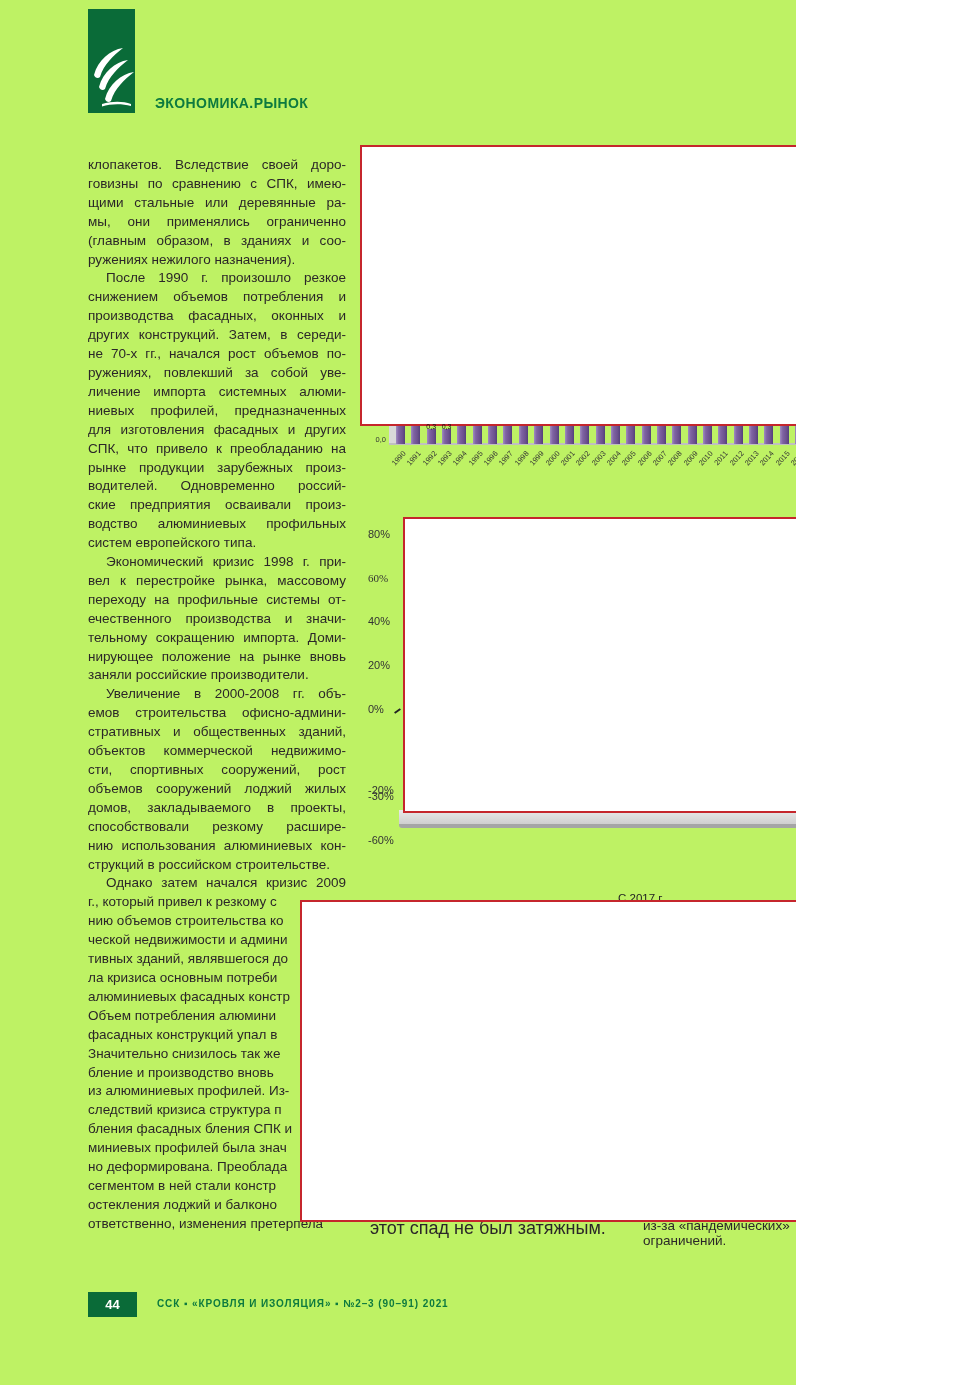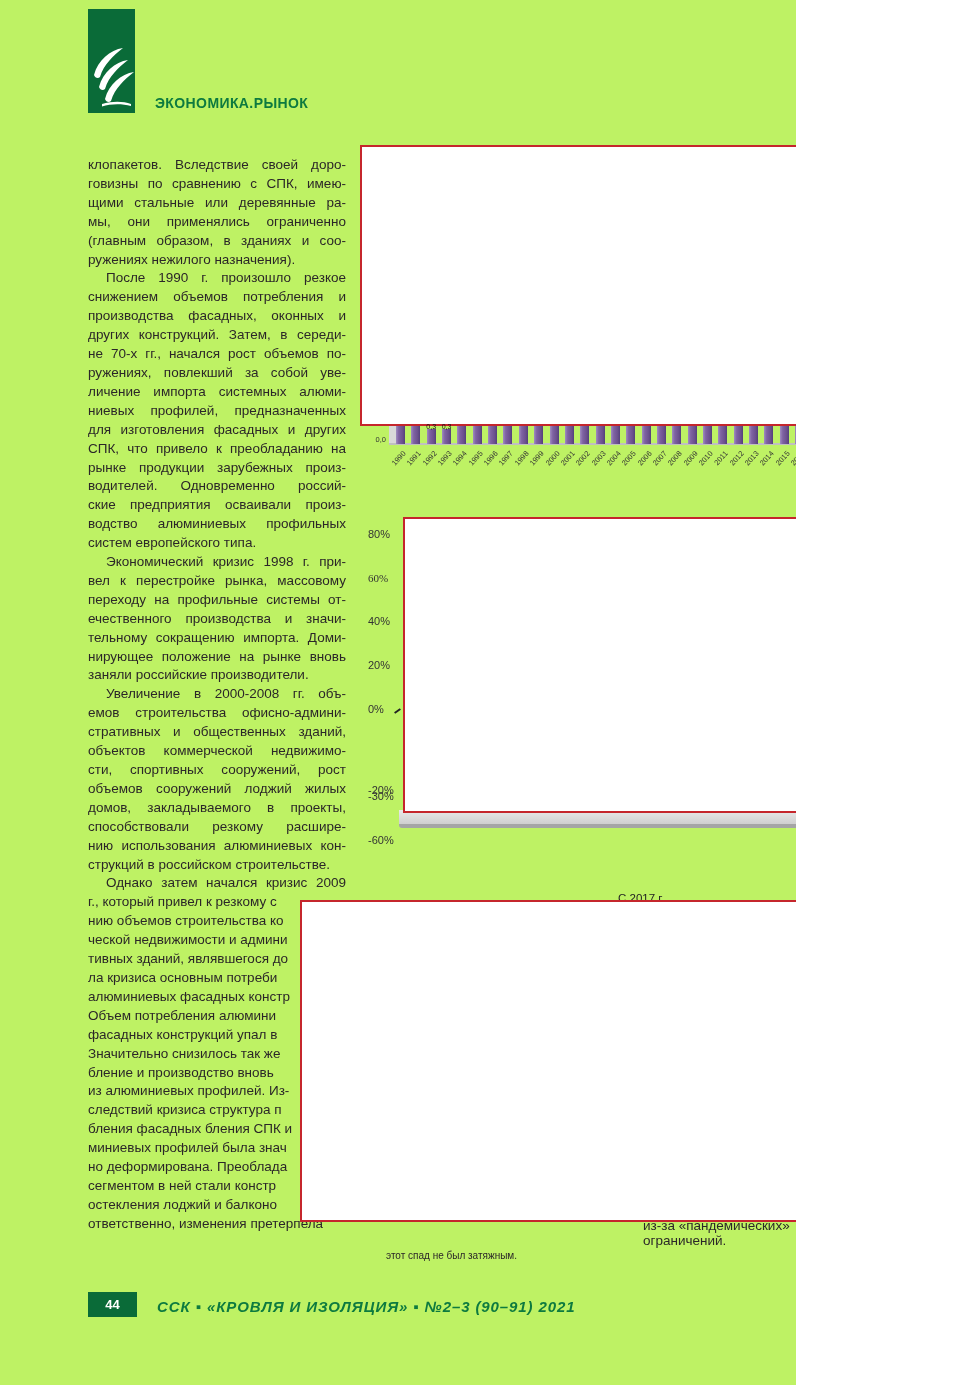--- a/index.html
+++ b/index.html
@@ -38,26 +38,26 @@
   #cap11{left:378px;top:849px;width:508px;}
   
   .ytick{position:absolute;left:368px;width:31px;text-align:left;font-size:11px;color:#333;z-index:1;}
   #tick-mark{left:394px;top:710px;width:7px;height:2px;background:#222;transform:rotate(-35deg);z-index:1;}
   #floor{left:399px;top:810px;width:488px;height:14px;z-index:2;
          background:linear-gradient(#e9e9e9,#cfcfcf);border-bottom:4px solid #a5a5a5;
          border-radius:0 0 10px 3px;}
   #neg50{left:421px;top:804px;font-size:8px;font-weight:bold;color:#3a2a2a;z-index:1;}
   
   #fragment{left:618px;top:892px;font-size:11.5px;color:#222;z-index:1;}
-  #mid-last-line{left:370px;top:1250px;font-size:10px;color:#2b2728;margin-left:16px;}
+  #mid-last-line{left:370px;top:1218px;font-size:18px;color:#2b2728;}
   #right-last-line{left:643px;top:1218px;font-size:13.5px;color:#2b2728;}
   
   #page-num{left:88px;top:1292px;width:49px;height:25px;background:#0a6b38;color:#fff;
             font-size:13px;font-weight:bold;text-align:center;line-height:25px;}
-  #journal-line{left:157px;top:1298px;font-size:15px;font-weight:bold;color:#0d7a3f;letter-spacing:.9px;font-style:italic;}
+  #journal-line{left:157px;top:1298px;font-size:10px;font-weight:bold;color:#0d7a3f;letter-spacing:.9px;}
   #right-green-bar{left:962px;top:1287px;width:18px;height:98px;background:#0a6b38;}
 </style>
 </head>
 <body>
 
 <div id="page">
 
   <div class="abs" id="logo">
     <svg width="47" height="104" viewBox="0 0 47 104">
       <rect width="47" height="104" fill="#0a6b38"></rect>

